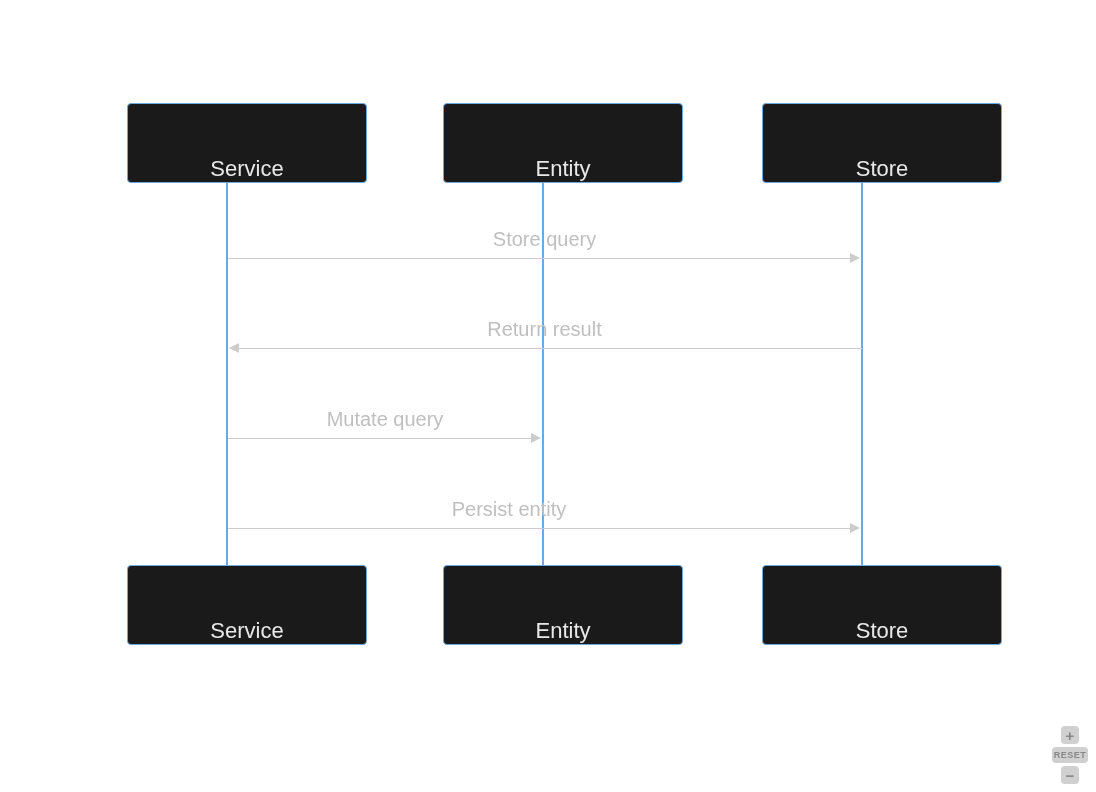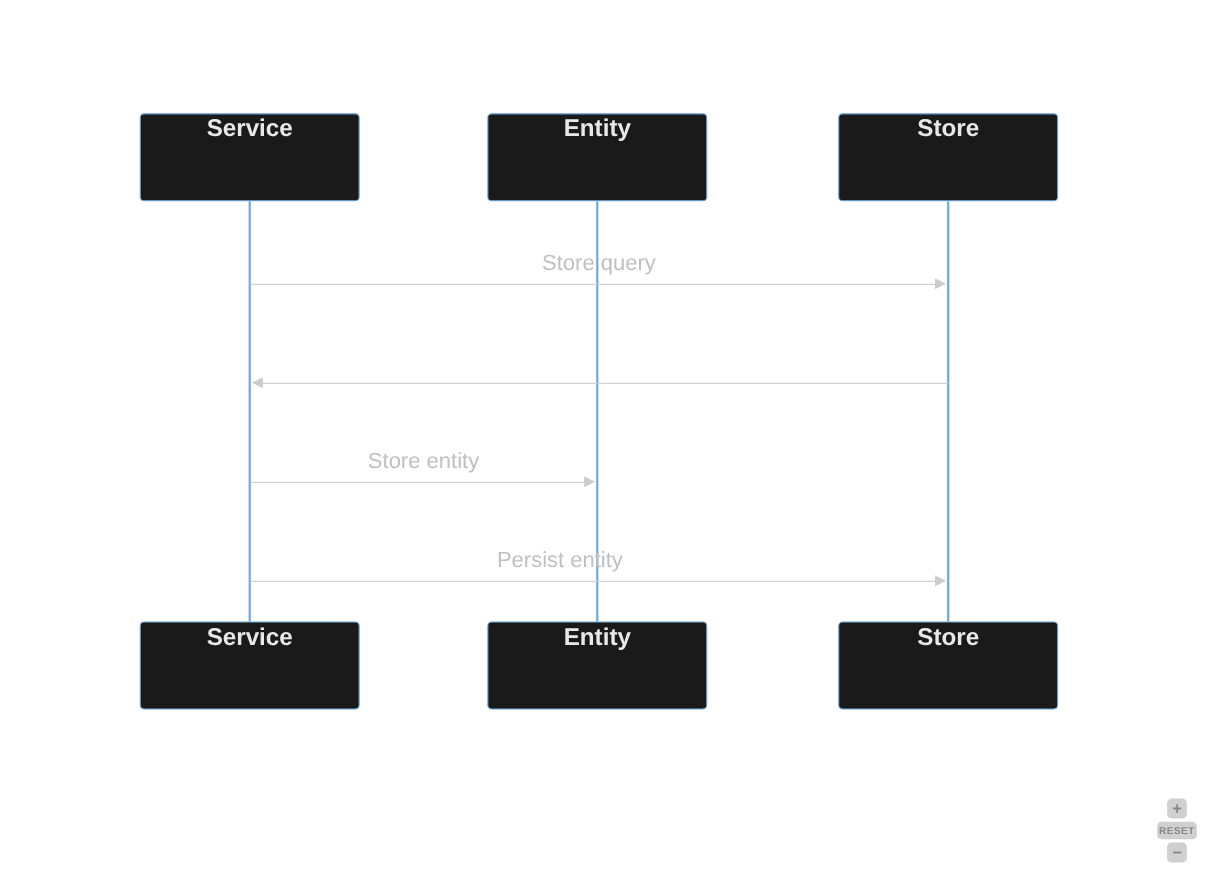--- a/index.html
+++ b/index.html
@@ -11,31 +11,31 @@
     position: relative;
     overflow: hidden;
   }
   .diagram {
     position: relative;
     width: 100%;
     height: 100%;
   }
   .actor-box {
     position: absolute;
-    width: 200px;
+    width: 240px;
     height: 80px;
     background: #1a1a1a;
     border: 1.5px solid #6fa8dc;
     border-radius: 4px;
     display: flex;
-    align-items: flex-start;
+    align-items: flex-end;
     justify-content: center;
     color: #e8e8e8;
     font-size: 22px;
-    font-weight: 700;
+    font-weight: 400;
   }
   .lifeline {
     position: absolute;
     width: 2px;
     background: #6fa8dc;
   }
   .message {
     position: absolute;
     height: 1px;
     background: #cccccc;
@@ -112,24 +112,25 @@
   </div>
 
   <div class="lifeline" style="left:226px; top:183px; height:382px;"></div>
   <div class="lifeline" style="left:542px; top:183px; height:382px;"></div>
   <div class="lifeline" style="left:861px; top:183px; height:382px;"></div>
 
   <div class="msg-label" style="left:227px; top:228px; width:635px;">Store query</div>
   <div class="message" style="left:228px; top:258px; width:624px;"></div>
   <div class="arrowhead right" style="left:850px; top:253px;"></div>
 
+  <div class="msg-label" style="left:227px; top:318px; width:635px;">Return result</div>
   <div class="message" style="left:238px; top:348px; width:624px;"></div>
   <div class="arrowhead left" style="left:229px; top:343px;"></div>
 
-  <div class="msg-label" style="left:227px; top:408px; width:316px;">Store entity</div>
+  <div class="msg-label" style="left:227px; top:408px; width:316px;">Mutate query</div>
   <div class="message" style="left:228px; top:438px; width:305px;"></div>
   <div class="arrowhead right" style="left:531px; top:433px;"></div>
 
   <div class="msg-label" style="left:227px; top:498px; width:564px;">Persist entity</div>
   <div class="message" style="left:228px; top:528px; width:624px;"></div>
   <div class="arrowhead right" style="left:850px; top:523px;"></div>
 
   <div class="actor-box" style="left:127px; top:565px;">
     <span>Service</span>
   </div>

